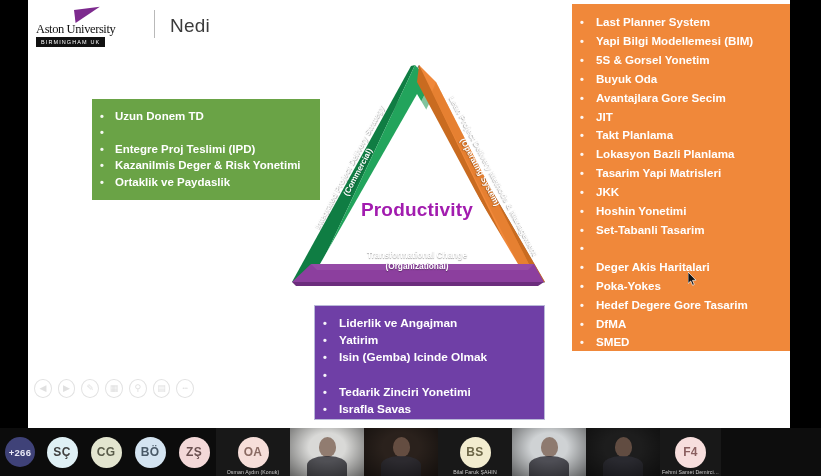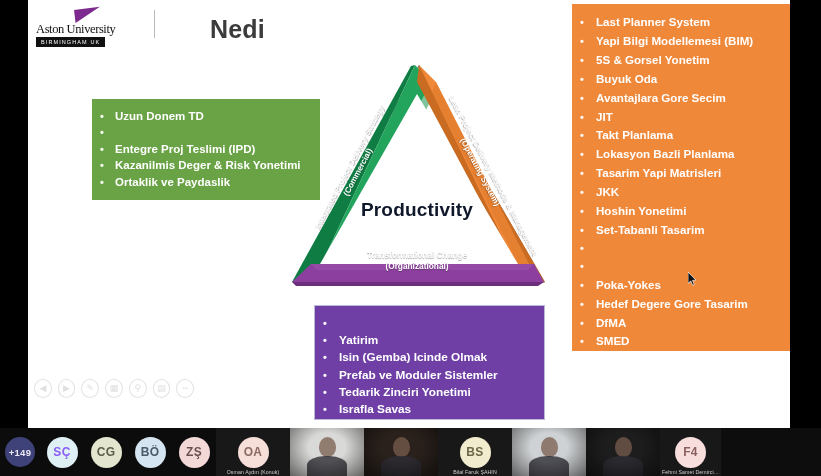--- a/index.html
+++ b/index.html
@@ -26,22 +26,22 @@
   .aston-word{
     position:absolute;left:0;top:12px;font-size:12.5px;color:#111;
     letter-spacing:-0.4px;white-space:nowrap;font-family:"Liberation Serif","DejaVu Serif",serif;
   }
   .aston-sub{
     position:absolute;left:0;top:27px;background:#111;color:#fff;
     font-size:5.5px;letter-spacing:1.1px;padding:2px 5px 2px 5px;white-space:nowrap;
   }
   .header-divider{position:absolute;left:126px;top:10px;width:1px;height:28px;background:#b9b9b9;}
   .header-title{
-    position:absolute;left:142px;top:15px;font-size:25px;color:#3b3b3b;
-    font-weight:700;letter-spacing:.2px;white-space:nowrap;margin-left:40px;
+    position:absolute;left:142px;top:15px;font-size:19px;color:#3b3b3b;
+    font-weight:400;letter-spacing:.2px;white-space:nowrap;
   }
 
   
   .bulletbox{position:absolute;box-sizing:border-box;padding:9px 10px 9px 8px;}
   .bulletbox ul{list-style:none;margin:0;padding:0;}
   .bulletbox li{
     display:flex;align-items:baseline;color:#fff;font-weight:bold;
     font-size:11.5px;line-height:16.4px;white-space:nowrap;
   }
   .bulletbox li .bdot{flex:0 0 auto;width:14px;text-align:left;font-size:11px;opacity:.95;}
@@ -67,21 +67,21 @@
     transform:rotate(-62deg);
   }
   .lbl-right{
     left:118px;top:100px;font-size:8.2px;line-height:10px;text-align:center;width:160px;
     transform:rotate(62deg);
   }
   .lbl-bottom{
     left:50%;transform:translateX(-50%);top:190px;font-size:8.3px;line-height:11px;text-align:center;
   }
   .lbl-center{
-    left:50%;transform:translateX(-50%);top:139px;color:#0f172a;font-size:19px;
+    left:50%;transform:translateX(-50%);top:139px;color:#a21caf;font-size:19px;
     font-weight:bold;text-shadow:none;letter-spacing:.2px;
   }
 
   
   .slide-toolbar{position:absolute;left:6px;top:377px;width:160px;height:22px;display:flex;gap:6px;align-items:center;}
   .tb-btn{
     width:19px;height:19px;border-radius:50%;border:1px solid #e2e2e2;
     display:flex;align-items:center;justify-content:center;color:#e0e0e0;font-size:9px;
     background:rgba(255,255,255,.6);box-sizing:border-box;
   }
@@ -182,32 +182,32 @@
             <span class="bdot">•</span>
             <span>Ortaklik ve Paydaslik</span>
           </li>
         </ul>
     </div>
 
     <div class="bulletbox" id="box-purple">
       <ul>
           <li>
             <span class="bdot">•</span>
+            <span>Liderlik ve Angajman</span>
           </li>
           <li>
             <span class="bdot">•</span>
             <span>Yatirim</span>
           </li>
           <li>
             <span class="bdot">•</span>
             <span>Isin (Gemba) Icinde Olmak</span>
           </li>
           <li>
             <span class="bdot">•</span>
-            <span>Prefab ve Moduler Sistemler</span>
           </li>
           <li>
             <span class="bdot">•</span>
             <span>Tedarik Zinciri Yonetimi</span>
           </li>
           <li>
             <span class="bdot">•</span>
             <span>Israfla Savas</span>
           </li>
         </ul>
@@ -261,20 +261,21 @@
           </li>
           <li>
             <span class="bdot">•</span>
             <span>Set-Tabanli Tasarim</span>
           </li>
           <li>
             <span class="bdot">•</span>
           </li>
           <li>
             <span class="bdot">•</span>
+            <span>Deger Akis Haritalari</span>
           </li>
           <li>
             <span class="bdot">•</span>
             <span>Poka-Yokes</span>
           </li>
           <li>
             <span class="bdot">•</span>
             <span>Hedef Degere Gore Tasarim</span>
           </li>
           <li>
@@ -302,24 +303,24 @@
         <div class="tb-btn" style="font-size: 5px;">•••</div>
       </div>
 
     <svg class="cursor" viewBox="0 0 9 14">
       <polygon points="0,0 0,11.5 2.7,9 4.6,13.3 6.3,12.5 4.5,8.4 8,8.2" fill="#111" stroke="#fff" stroke-width=".7"></polygon>
     </svg>
   </div>
 
   <div class="filmstrip" id="filmstrip">
       <div class="tile avatar-tile strip-first" style="width: 40px;">
-        <div class="avatar a-overflow" style="background: rgb(63, 66, 120); color: rgb(233, 233, 245);">+149</div>
+        <div class="avatar a-overflow" style="background: rgb(63, 66, 120); color: rgb(233, 233, 245);">+266</div>
       </div>
       <div class="tile avatar-tile strip-first" style="width: 44px;">
-        <div class="avatar a-lg" style="background: rgb(223, 240, 245); color: #8b5cf6;">SÇ</div>
+        <div class="avatar a-lg" style="background: rgb(223, 240, 245); color: #404040;">SÇ</div>
       </div>
       <div class="tile avatar-tile strip-first" style="width: 44px;">
         <div class="avatar a-lg" style="background: rgb(227, 229, 207); color: rgb(90, 92, 74);">CG</div>
       </div>
       <div class="tile avatar-tile strip-first" style="width: 44px;">
         <div class="avatar a-lg" style="background: rgb(212, 228, 241); color: rgb(74, 90, 104);">BÖ</div>
       </div>
       <div class="tile avatar-tile strip-first" style="width: 44px;">
         <div class="avatar a-lg" style="background: rgb(243, 216, 216); color: rgb(107, 80, 80);">ZŞ</div>
       </div>

